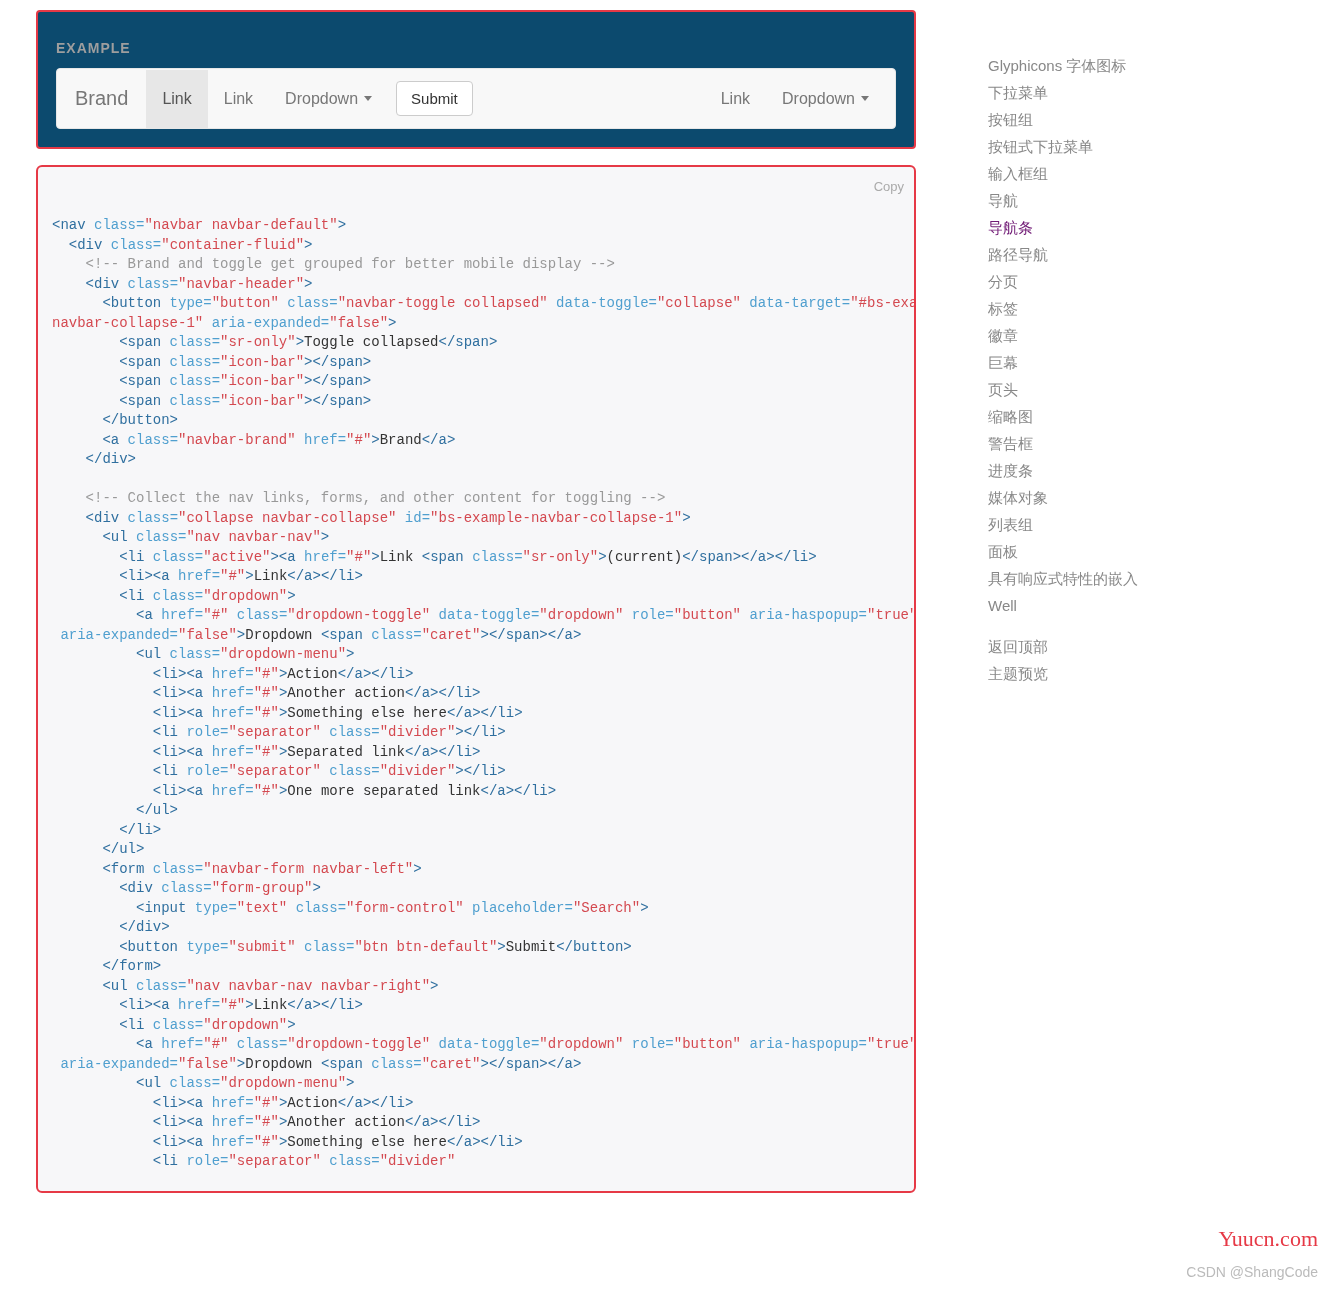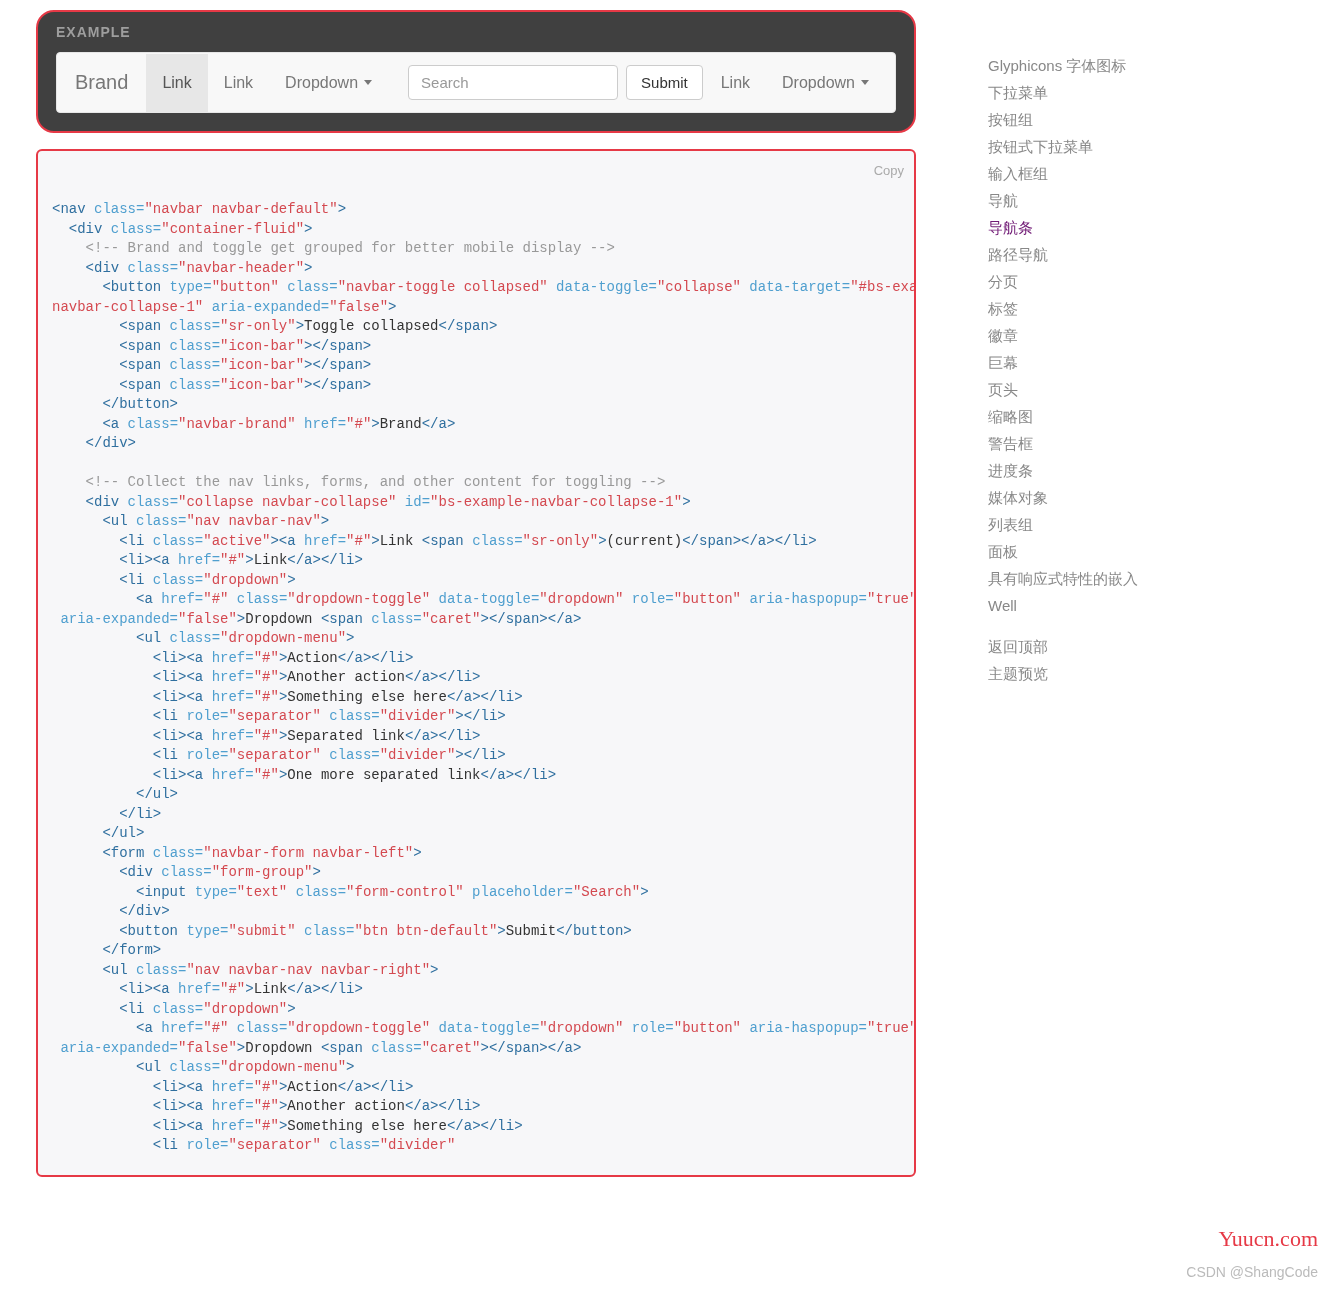--- a/index.html
+++ b/index.html
@@ -1,18 +1,18 @@
 <!DOCTYPE html>
 <html><head>
 <meta charset="utf-8">
 <style>
 * { box-sizing: border-box; margin: 0; padding: 0; }
 body { font-family: "Helvetica Neue", Helvetica, Arial, sans-serif; font-size: 14px; color: #333; background: #fff; position: relative; width: 1338px; height: 1292px; overflow: hidden; }
 .main-col { position: absolute; left: 36px; top: 10px; width: 880px; }
-.example-box { border: 2px solid #e63946; border-radius: 18px; padding: 12px 18px 18px; margin-bottom: 16px; background: #404040; }
+.example-box { border: 2px solid #e63946; border-radius: 4px; padding: 28px 18px 18px; margin-bottom: 16px; background: #0c4a6e; }
 .example-label { font-weight: 700; color: #9e9e9e; letter-spacing: 1px; font-size: 14px; margin-bottom: 12px; }
 .navbar { border: 1px solid #e7e7e7; border-radius: 4px; background: #f8f8f8; display: flex; align-items: center; min-height: 58px; padding: 0; }
 .brand { padding: 18px 18px; color: #777; font-size: 20px; }
 .nav-link { padding: 20px 16px; color: #777; font-size: 16px; display: flex; align-items: center; gap: 4px; }
 .nav-link.active { background: #e7e7e7; color: #555; }
 .caret { width: 0; height: 0; border-left: 4px solid transparent; border-right: 4px solid transparent; border-top: 5px solid #777; display: inline-block; margin-left: 2px; }
 .search-input { margin-left: 20px; padding: 8px 12px; border: 1px solid #ccc; border-radius: 4px; width: 210px; font-size: 15px; color: #555; }
 .search-input::placeholder { color: #999; }
 .submit-btn { margin-left: 8px; padding: 8px 14px; border: 1px solid #ccc; border-radius: 4px; background: #fff; font-size: 15px; color: #333; }
 .nav-right { margin-left: auto; display: flex; padding-right: 10px; }
@@ -38,21 +38,20 @@
   <div class="example-box">
     <div class="example-label">EXAMPLE</div>
     <div class="navbar">
       <div class="brand">Brand</div>
       <div class="nav-link active">Link</div>
       <div class="nav-link">Link</div>
       <div class="nav-link">
           <span>Dropdown</span>
           <span class="caret"></span>
         </div>
-      <input class="search-input" placeholder="Search" style="">
       <button class="submit-btn">Submit</button>
       <div class="nav-right">
         <div class="nav-link">Link</div>
         <div class="nav-link">
             <span>Dropdown</span>
             <span class="caret"></span>
           </div>
       </div>
     </div>
   </div>

